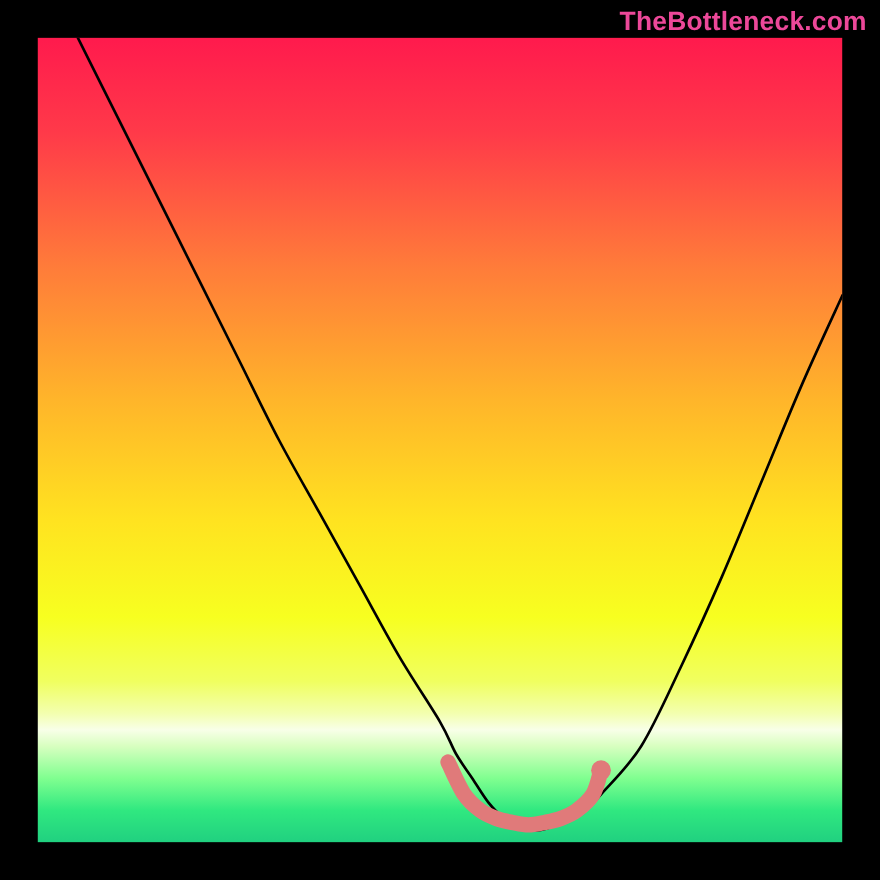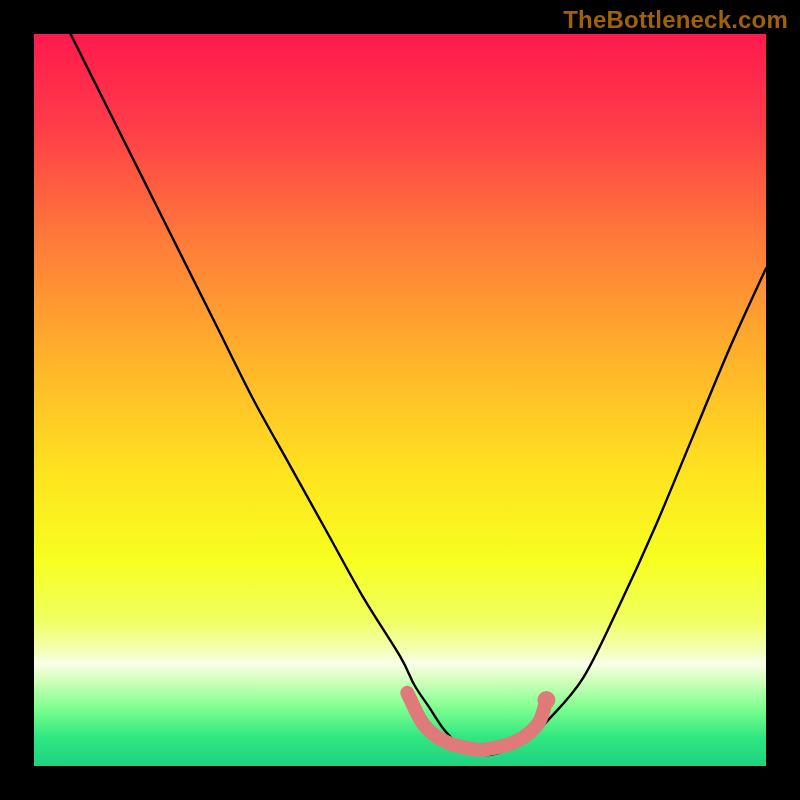--- a/index.html
+++ b/index.html
@@ -33,21 +33,21 @@
     width: 100%;
     height: 100%;
   }
   .watermark {
     position: absolute;
     top: 6px;
     right: 12px;
     font-family: Arial, Helvetica, sans-serif;
     font-size: 24px;
     font-weight: 600;
-    color: #a16207;
+    color: #ec4899;
     letter-spacing: 0.2px;
   }
   svg.curve {
     position: absolute;
     left: 0;
     top: 0;
     width: 732px;
     height: 732px;
   }
 </style>

